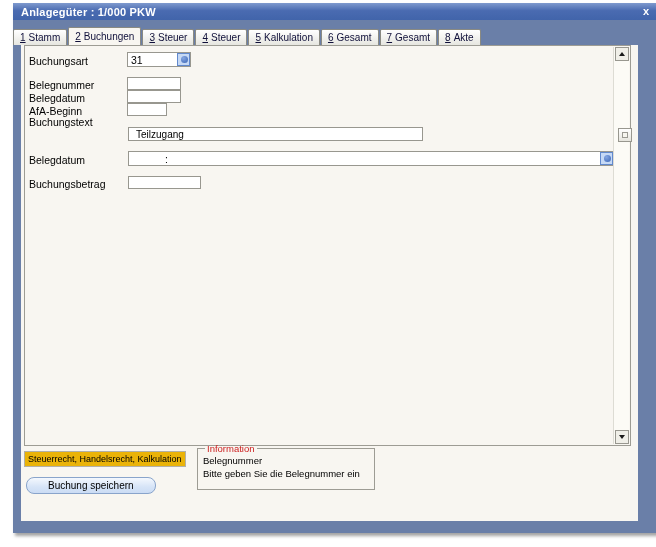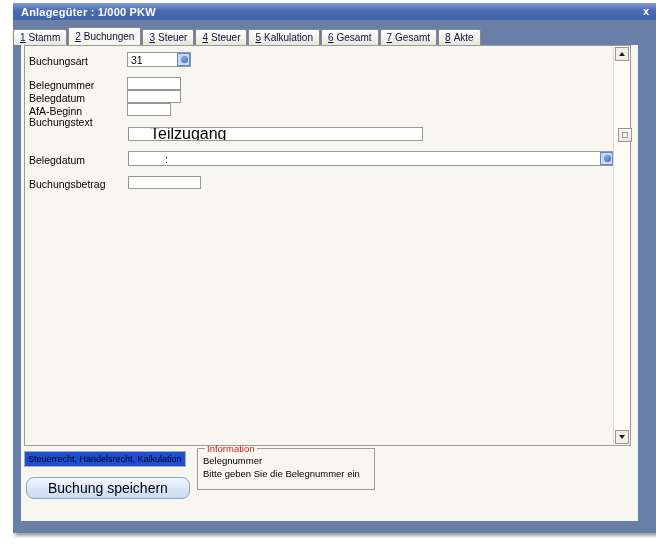--- a/index.html
+++ b/index.html
@@ -34,21 +34,21 @@
     background: #f8f6f1; }
 
   .panel { position: absolute; left: 3px; top: 0; width: 607px; height: 401px;
     border: 1px solid #9d9c94; background: #f8f6f1; }
 
   .flabel { position: absolute; left: 4px; font-size: 10.5px; color: #000;
     white-space: nowrap; }
 
   .tin { position: absolute; height: 13px; border: 1px solid #98978f;
     background: #ffffff; font-family: "Liberation Sans", sans-serif;
-    font-size: 16px; padding: 0 21px; }
+    font-size: 10px; padding: 0 7px; }
 
   .combo { position: absolute; height: 15px; border: 1px solid #98978f;
     background: #ffffff; display: flex; align-items: stretch; }
   .combo-val { flex: 1; font-size: 10.5px; padding: 1px 3px; color: #000;
     white-space: nowrap; overflow: hidden; }
   .combo-val.offset { padding-left: 36px; }
   .combo-btn { width: 13px; margin: 0; background: #c6d9f5;
     border-left: 1px solid #6189cd; outline: 1px solid #6189cd; outline-offset: -1px;
     display: flex; align-items: center; justify-content: center; cursor: default; }
   .dot { width: 7px; height: 7px; border-radius: 50%;
@@ -66,26 +66,26 @@
   .sb-btn { position: absolute; left: 1px; width: 14px; height: 14px;
     background: #f0efe8; border: 1px solid #98978f; display: flex;
     align-items: center; justify-content: center; cursor: default; }
   .sb-btn.up { top: 0; } .sb-btn.down { bottom: 0; }
   .tri-up { width: 0; height: 0; border-left: 3px solid transparent;
     border-right: 3px solid transparent; border-bottom: 4px solid #1a1a1a; }
   .tri-down { width: 0; height: 0; border-left: 3px solid transparent;
     border-right: 3px solid transparent; border-top: 4px solid #1a1a1a; }
 
   .scope-box { position: absolute; left: 3px; top: 406px; width: 162px; height: 16px;
-    border: 1px solid #b1b0a8; background: #1d4ed8; font-size: 9px;
+    border: 1px solid #b1b0a8; background: #eab308; font-size: 9px;
     line-height: 14px; padding: 0 3px; white-space: nowrap; overflow: hidden;
     color: #000; }
 
   .save-btn { position: absolute; left: 5px; top: 432px; font-family: "Liberation Sans", sans-serif;
-    font-size: 14px; color: #000; padding: 2px 21px;
+    font-size: 10px; color: #000; padding: 2px 21px;
     background: linear-gradient(#f4f8fe, #d6e4f7 60%, #cbdcf4);
     border: 1px solid #89a4cb; border-radius: 8px; cursor: default; }
 
   .info { position: absolute; left: 176px; top: 398px; width: 178px; height: 47px;
     border: 1px solid #9d9c94; padding: 0 5px 3px; background: transparent; }
   .info legend { color: #cc2222; font-size: 9.5px; padding: 0 2px; margin-left: 2px; }
   .info-line { font-size: 9.5px; line-height: 13px; color: #000; white-space: nowrap; }
 </style>
 </head>
 <body>

